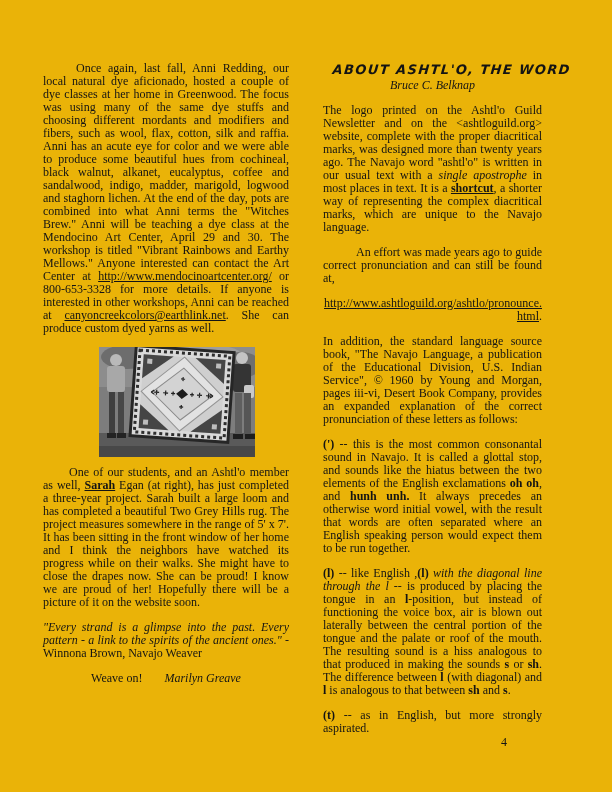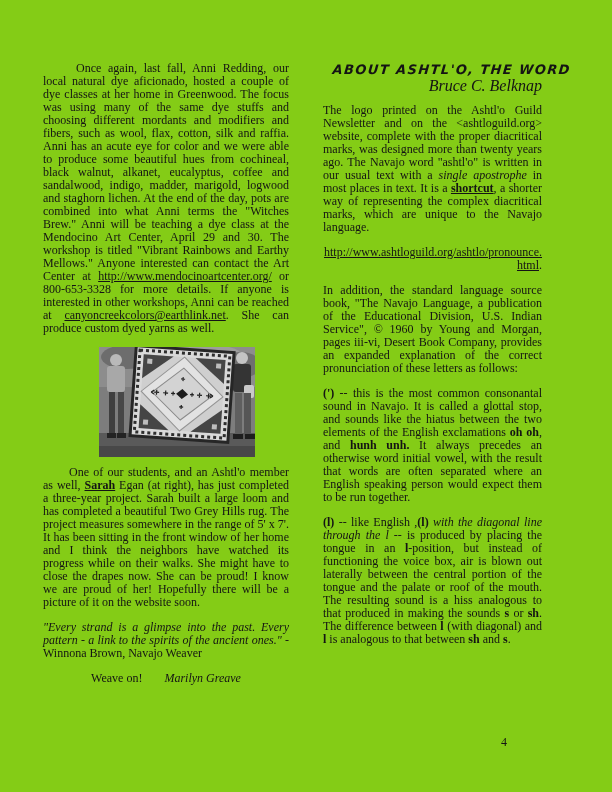--- a/index.html
+++ b/index.html
@@ -1,17 +1,17 @@
 <!DOCTYPE html>
 <html><head>
 <meta charset="utf-8">
 <style>
   html,body{margin:0;padding:0;background:#e8e8e8;}
   .page{
-    position:relative;width:612px;height:792px;background:#84cc16;
+    position:relative;width:612px;height:792px;background:#eab308;
     font-family:"Liberation Serif", serif;font-size:12px;line-height:13px;
     color:#141414;margin:0 auto;overflow:hidden;
   }
   .col{position:absolute;text-align:justify;}
   .col-left{left:43px;top:62px;width:246px;}
   .col-right{left:323px;top:62px;width:219px;}
   p{margin:0 0 12px 0;}
   .indent1{text-indent:33px;}
   .indent2{text-indent:26px;}
   .link{color:#141414;text-decoration:underline;cursor:pointer;}
@@ -22,21 +22,21 @@
   .quote{font-style:italic;}
   .quote .attribution{font-style:normal;}
   .signoff{text-align:center;}
   .signoff .gap{display:inline-block;width:22px;}
   .heading{
     font-family:"DejaVu Sans", sans-serif;font-style:italic;font-weight:bold;
     font-size:13px;line-height:16px;letter-spacing:1.4px;white-space:nowrap;
     transform:skewX(-5deg);transform-origin:left bottom;
     text-align:left;margin:0 0 1px 9px;
   }
-  .byline{font-style:italic;text-align:right;margin:0 0 12px 0;font-size:16px;}
+  .byline{font-style:italic;text-align:center;margin:0 0 12px 0;font-size:12px;}
   .pronounce{text-align:right;}
   .continued{text-align:right;font-style:italic;margin-top:2px;}
   .pagenum{position:absolute;left:492px;top:736px;width:24px;text-align:center;}
 </style>
 </head>
 <body>
 
 <div class="page">
 
   <div class="col col-left">
@@ -108,26 +108,28 @@
 
     <p class="signoff"><span>Weave on!</span><span class="gap"></span><span class="i">Marilyn Greave</span></p>
   </div>
 
   <div class="col col-right">
     <div class="heading">ABOUT ASHTL'O, THE WORD</div>
     <div class="byline">Bruce C. Belknap</div>
 
     <p><span>The logo printed on the Ashtl'o Guild Newsletter and on the &lt;ashtloguild.org&gt; website, complete with the proper diacritical marks, was designed more than twenty years ago.  The Navajo word "ashtl'o" is written in our usual text with a </span><span class="i">single apostrophe</span><span> in most places in text.  It is a </span><span class="u">shortcut</span><span>, a shorter way of representing the complex diacritical marks, which are unique to the Navajo language.</span></p>
 
+    <p class="indent1">An effort was made years ago to guide correct pronunciation and can still be found at,</p>
 
     <p class="pronounce"><a class="link"><span>http://www.ashtloguild.org/ashtlo/pronounce.</span><br><span>html</span></a><span>.</span></p>
 
     <p>In addition, the standard language source book, "The Navajo Language, a publication of the Educational Division, U.S. Indian Service", © 1960 by Young and Morgan, pages iii-vi, Desert Book Company, provides an expanded explanation of the correct pronunciation of these letters as follows:</p>
 
     <p><span class="b">(')</span><span> -- this is the  most common consonantal sound in Navajo.  It is called a glottal stop, and sounds like the hiatus between the two elements of the English exclamations </span><span class="b">oh oh</span><span>, and </span><span class="b">hunh unh.</span><span>  It always precedes an otherwise word initial vowel, with the result that words are often separated where an English speaking person would expect them to be run together.</span></p>
 
     <p><span class="b">(l)</span><span> -- like English ,</span><span class="b">(l)</span><span class="i"> with the diagonal line through the l</span><span> -- is produced by placing the tongue in an </span><span class="b">l</span><span>-position, but instead of functioning the voice box, air is blown out laterally between the central portion of the tongue and the palate or roof of the mouth.  The resulting sound is a hiss analogous to that produced in making the sounds </span><span class="b">s</span><span> or </span><span class="b">sh</span><span>.  The difference between </span><span class="b">l</span><span> (with diagonal) and </span><span class="b">l</span><span> is analogous to that between </span><span class="b">sh</span><span> and </span><span class="b">s</span><span>.</span></p>
 
+    <p><span class="b">(t)</span><span> -- as in English, but more strongly aspirated.</span></p>
 
   </div>
 
   <div class="pagenum">4</div>
 </div>
 
 </body></html>

